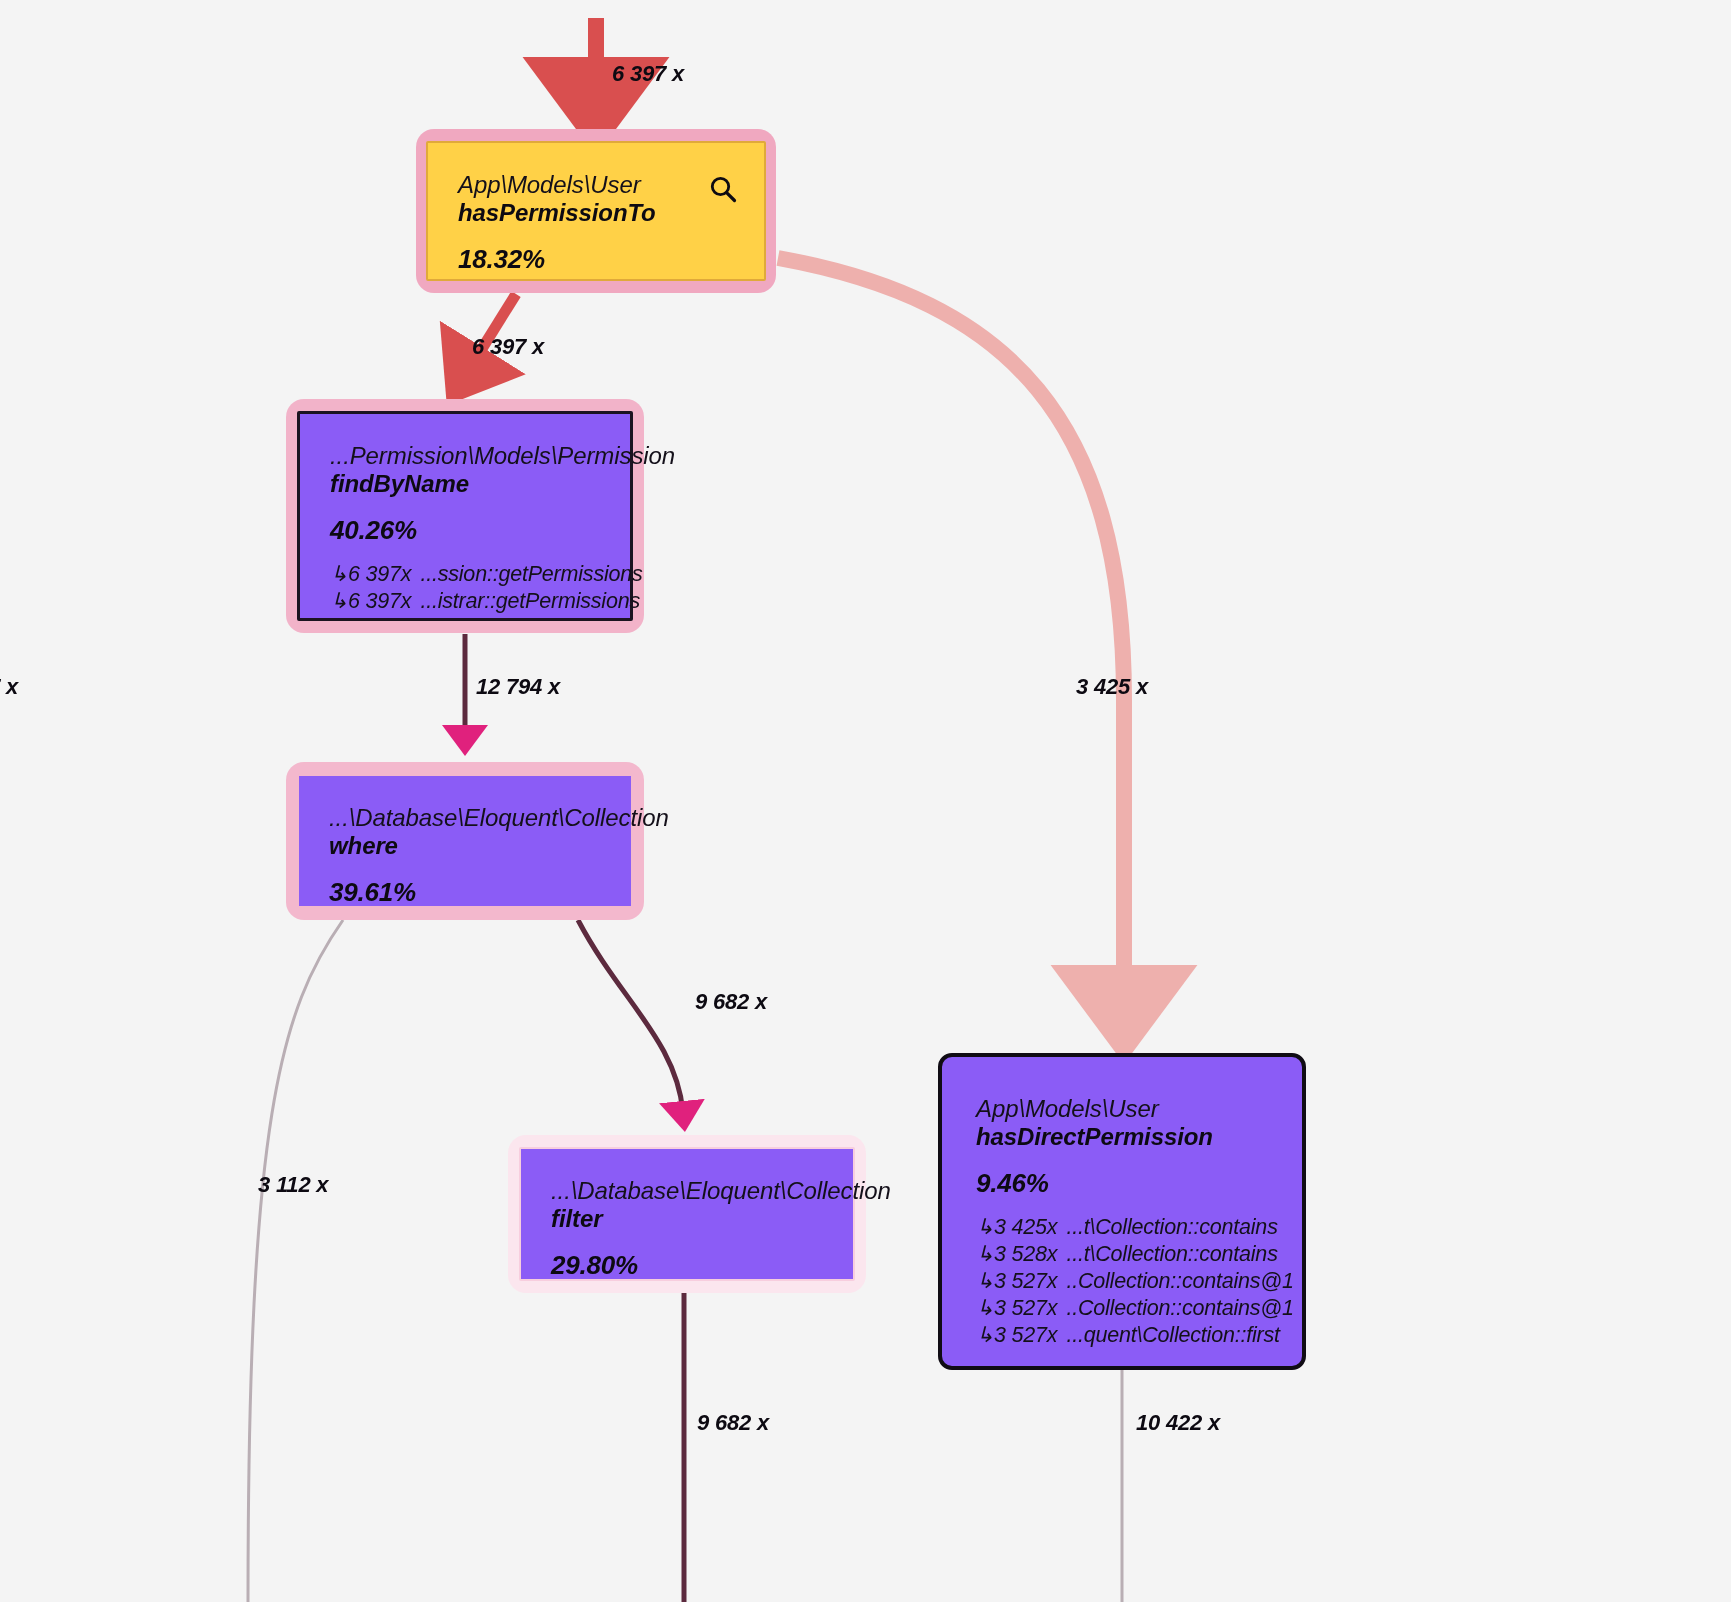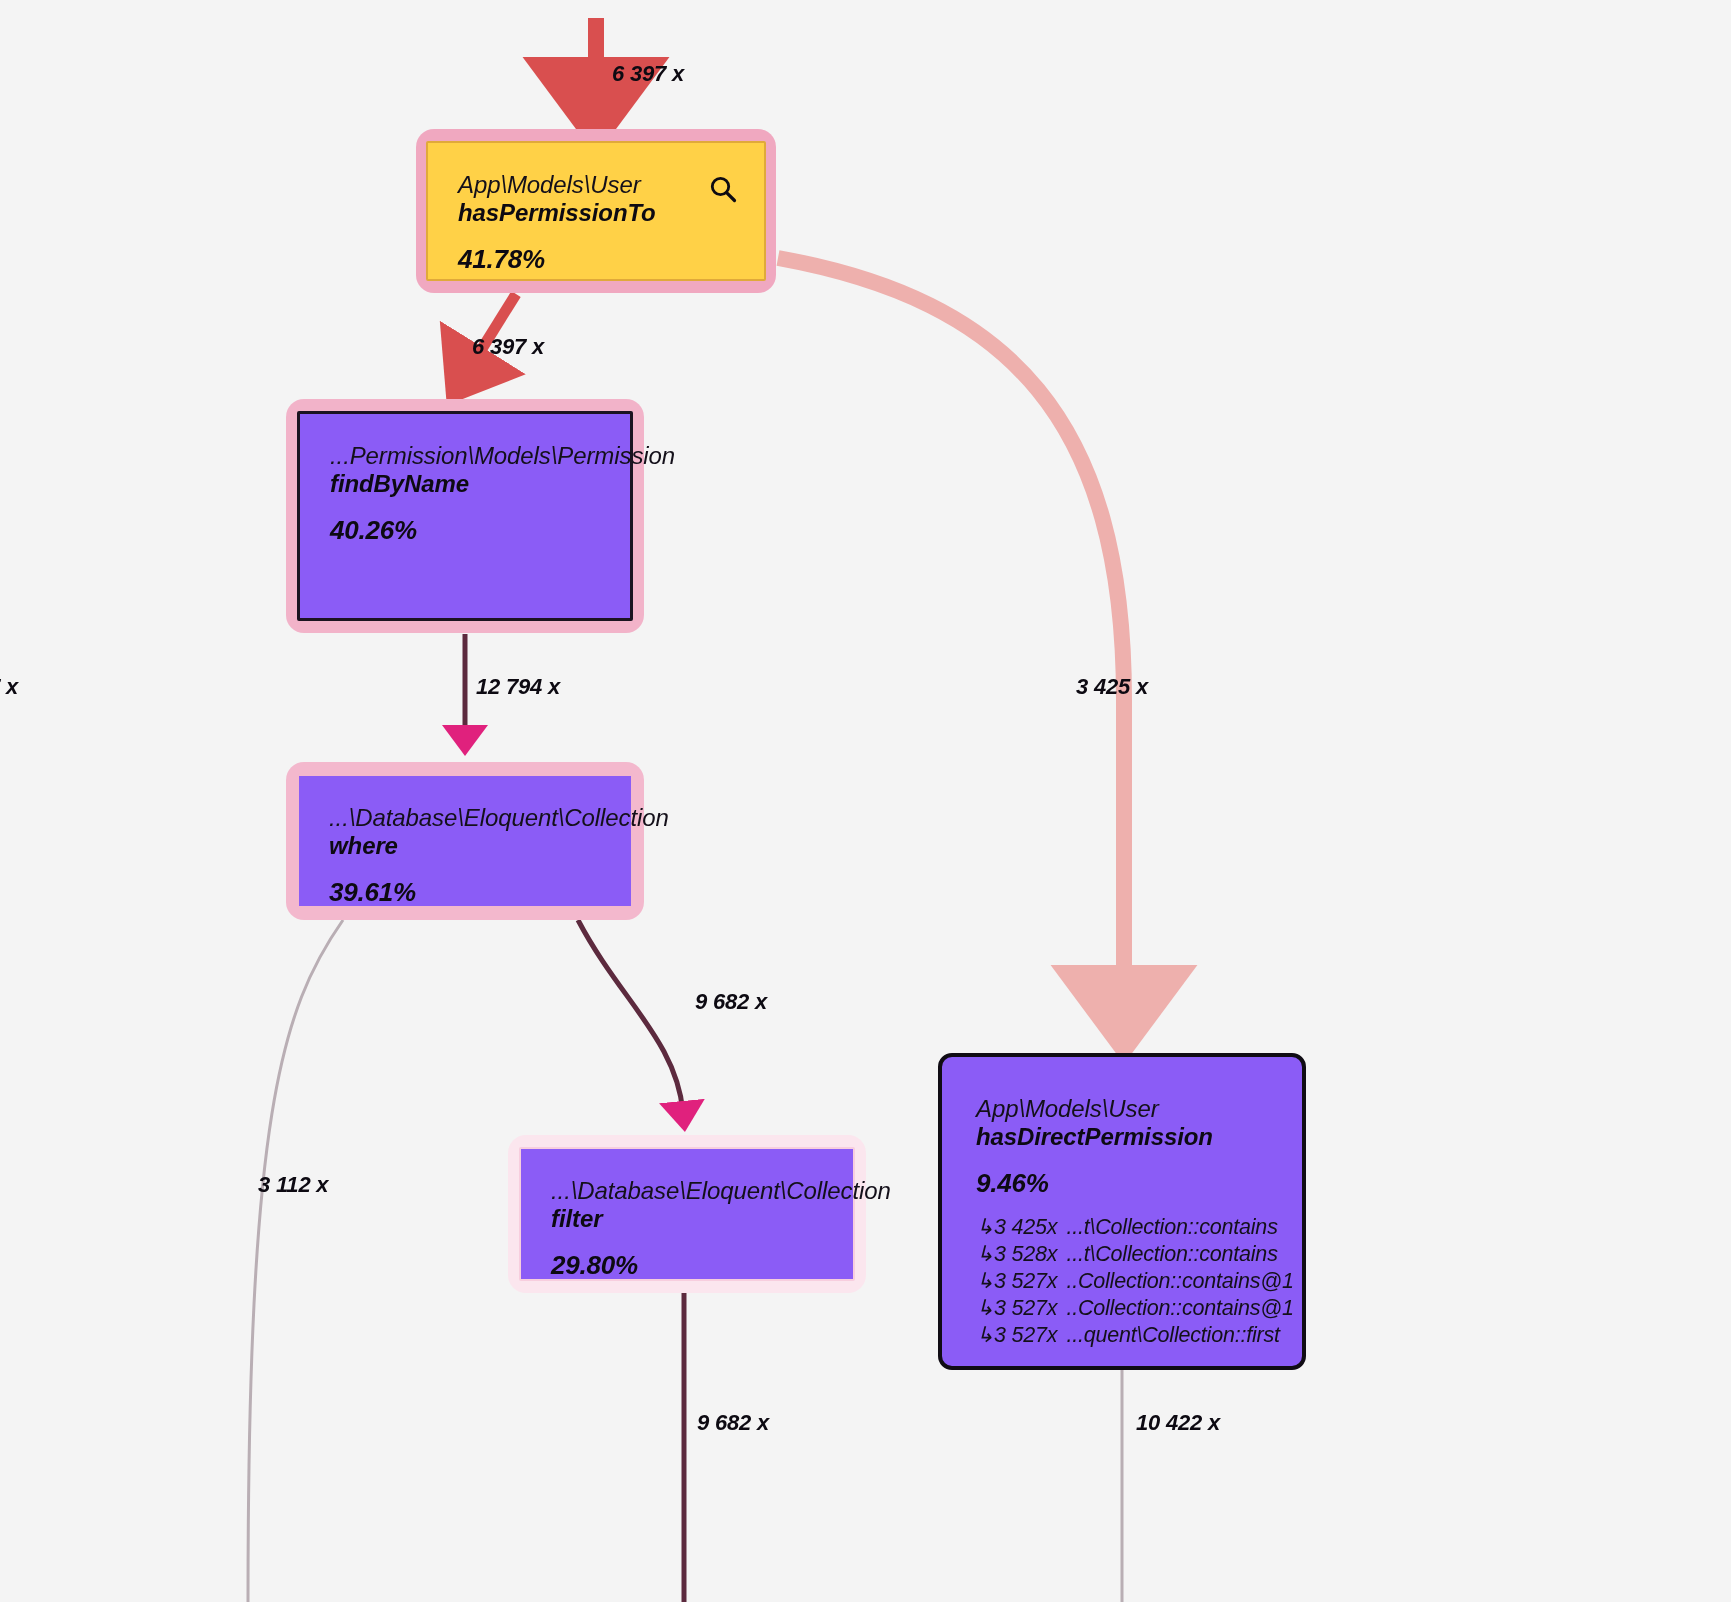--- a/index.html
+++ b/index.html
@@ -232,38 +232,46 @@
   <div class="edge-label" style="left:697px; top:1410px;">9 682 x</div>
 
   <div class="edge-label" style="left:1136px; top:1410px;">10 422 x</div>
 
   <div class="node" id="node-haspermissionto">
     <div class="node-outer"></div>
     <div class="node-inner">
       <div class="node-body">
         <div class="node-class">App\Models\User</div>
         <div class="node-fn">hasPermissionTo</div>
-        <div class="node-pct">41.78%</div>
+        <div class="node-pct">18.32%</div>
       </div>
       <div class="search-icon">
         <svg viewBox="0 0 30 30" width="30" height="30">
           <circle cx="12.5" cy="12.5" r="8.2" fill="none" stroke="#0d0a12" stroke-width="2.8"></circle>
           <line x1="18.6" y1="18.6" x2="26.5" y2="26.5" stroke="#0d0a12" stroke-width="3.2" stroke-linecap="round"></line>
         </svg>
       </div>
     </div>
   </div>
 
   <div class="node" id="node-findbyname">
     <div class="node-outer"></div>
     <div class="node-inner">
       <div class="node-body">
         <div class="node-class">...Permission\Models\Permission</div>
         <div class="node-fn">findByName</div>
         <div class="node-pct">40.26%</div>
+        <div class="subcalls">
+          <div class="subcall">
+            <span class="sc-arrow">↳</span><span class="sc-count">6 397x</span><span class="sc-name">...ssion::getPermissions</span>
+          </div>
+          <div class="subcall">
+            <span class="sc-arrow">↳</span><span class="sc-count">6 397x</span><span class="sc-name">...istrar::getPermissions</span>
+          </div>
+        </div>
       </div>
     </div>
   </div>
 
   <div class="node" id="node-where">
     <div class="node-outer"></div>
     <div class="node-inner">
       <div class="node-body">
         <div class="node-class">...\Database\Eloquent\Collection</div>
         <div class="node-fn">where</div>

